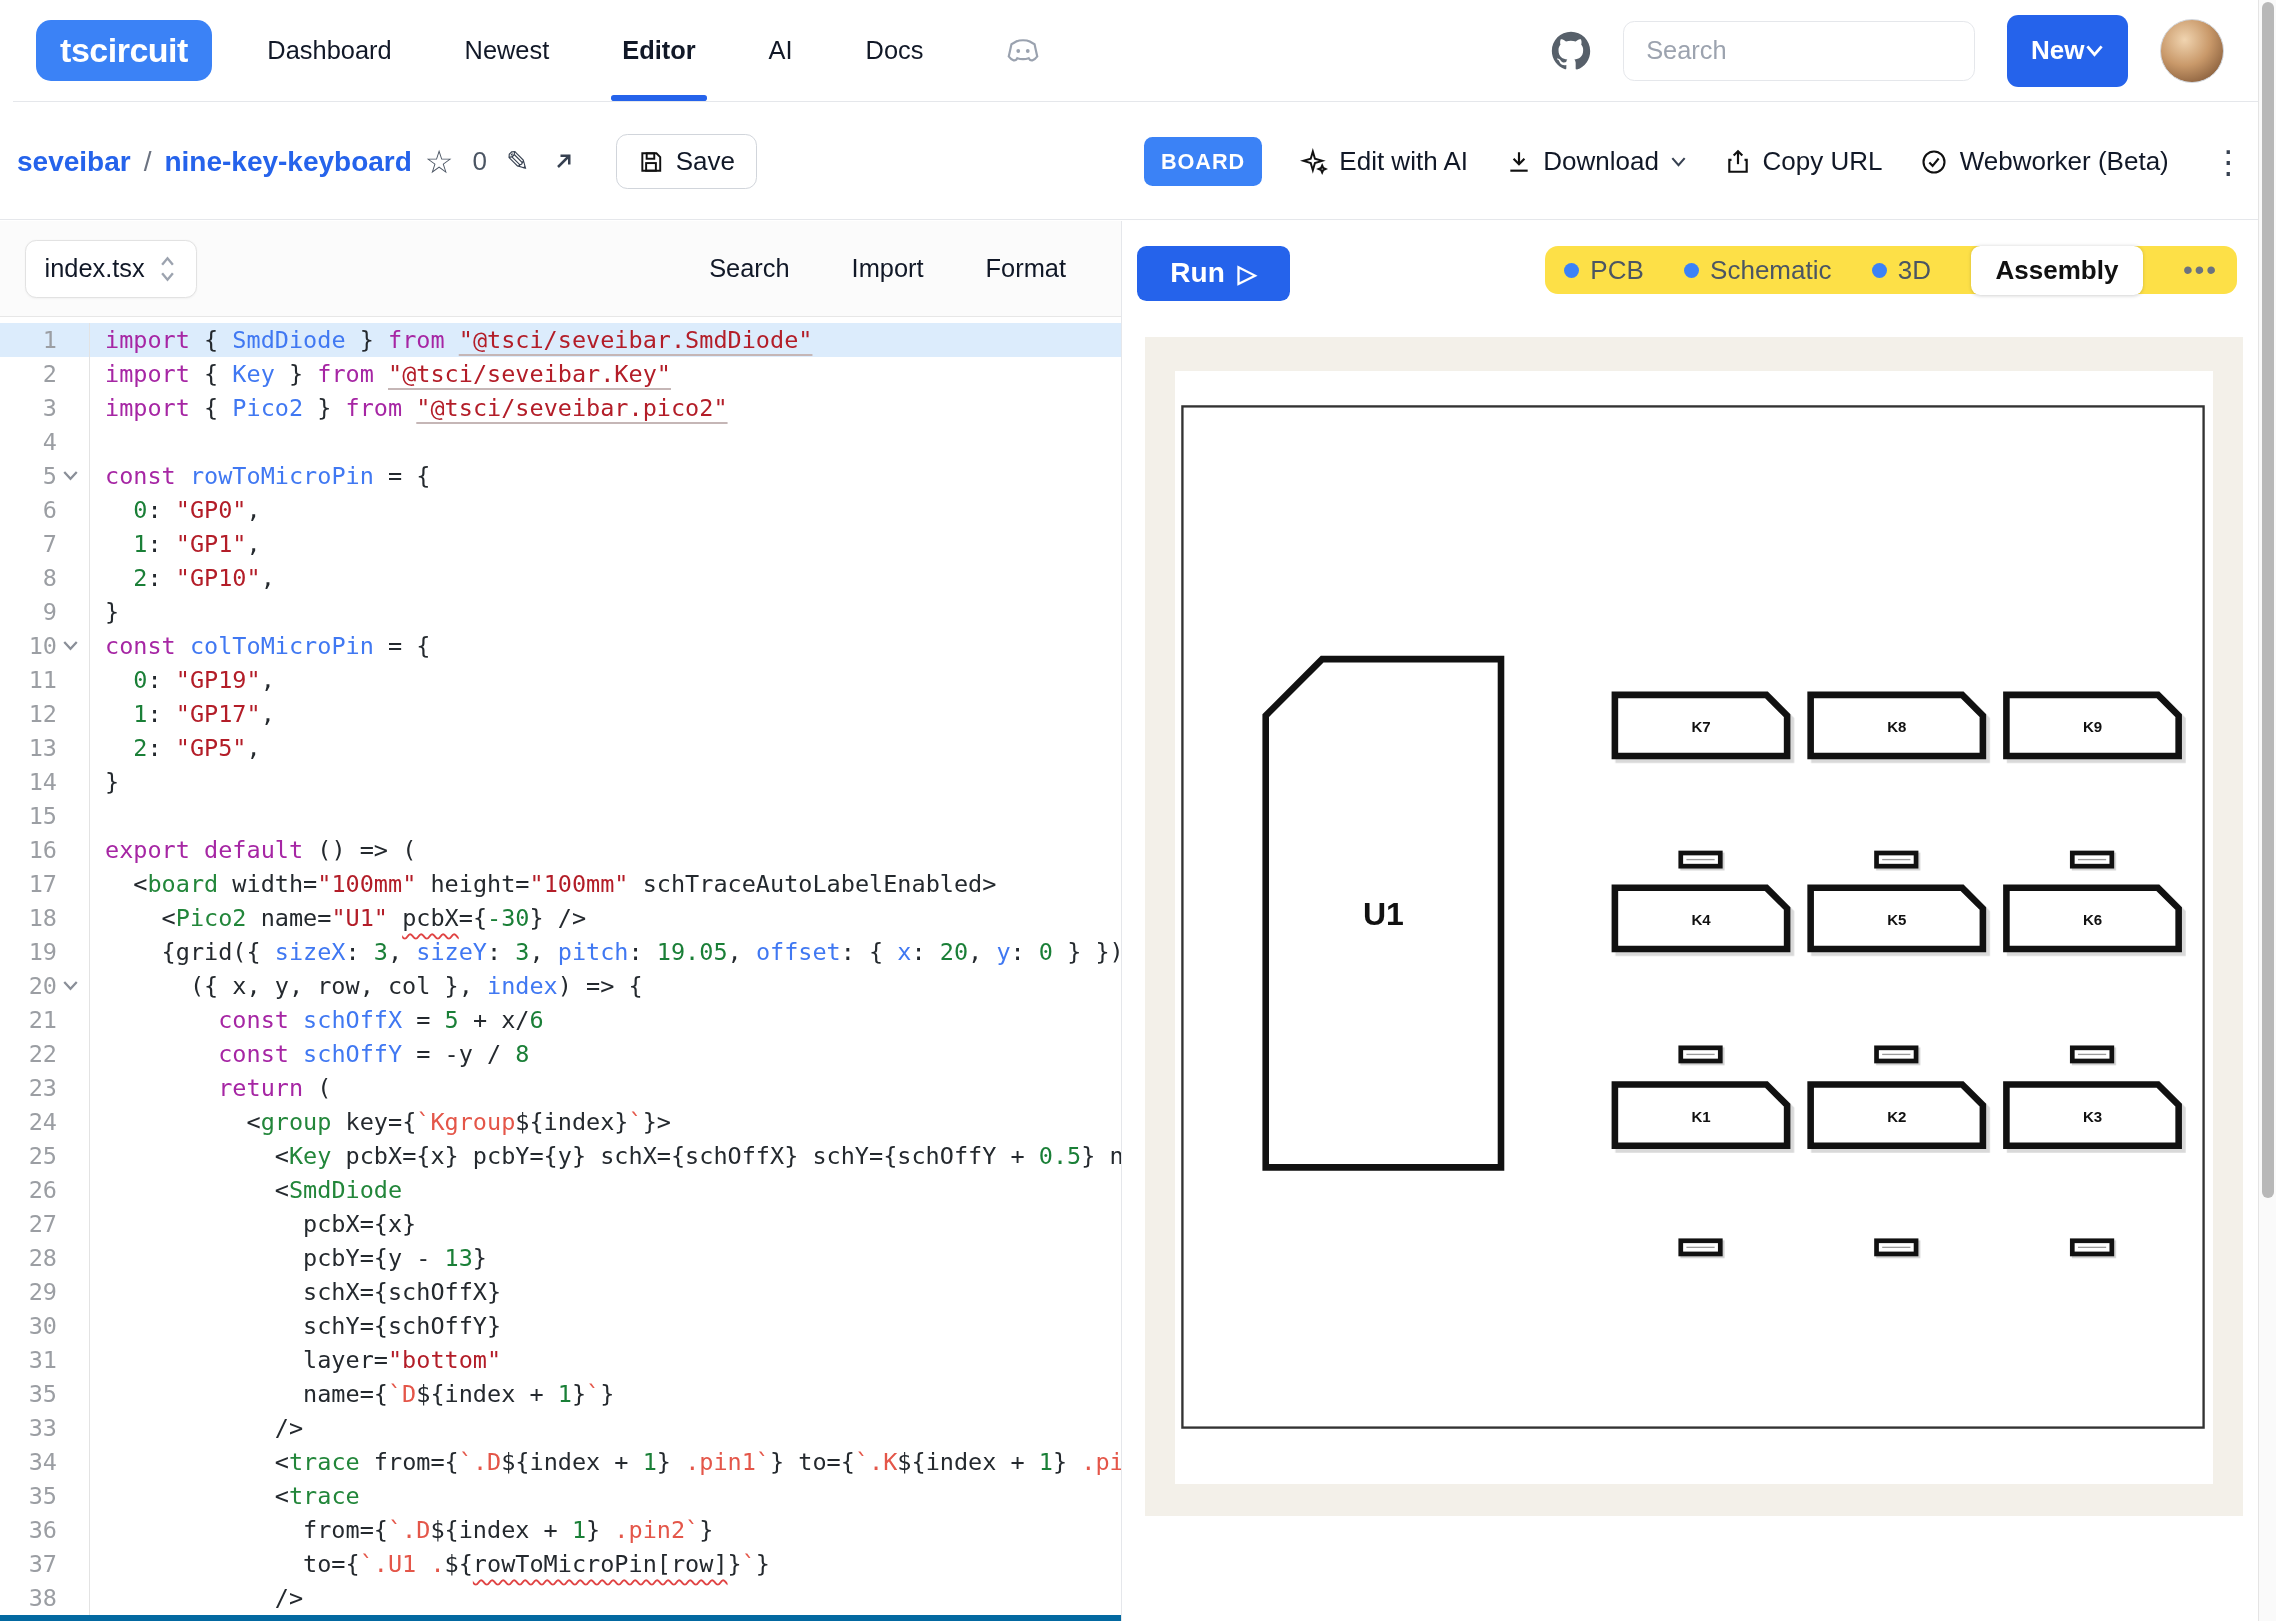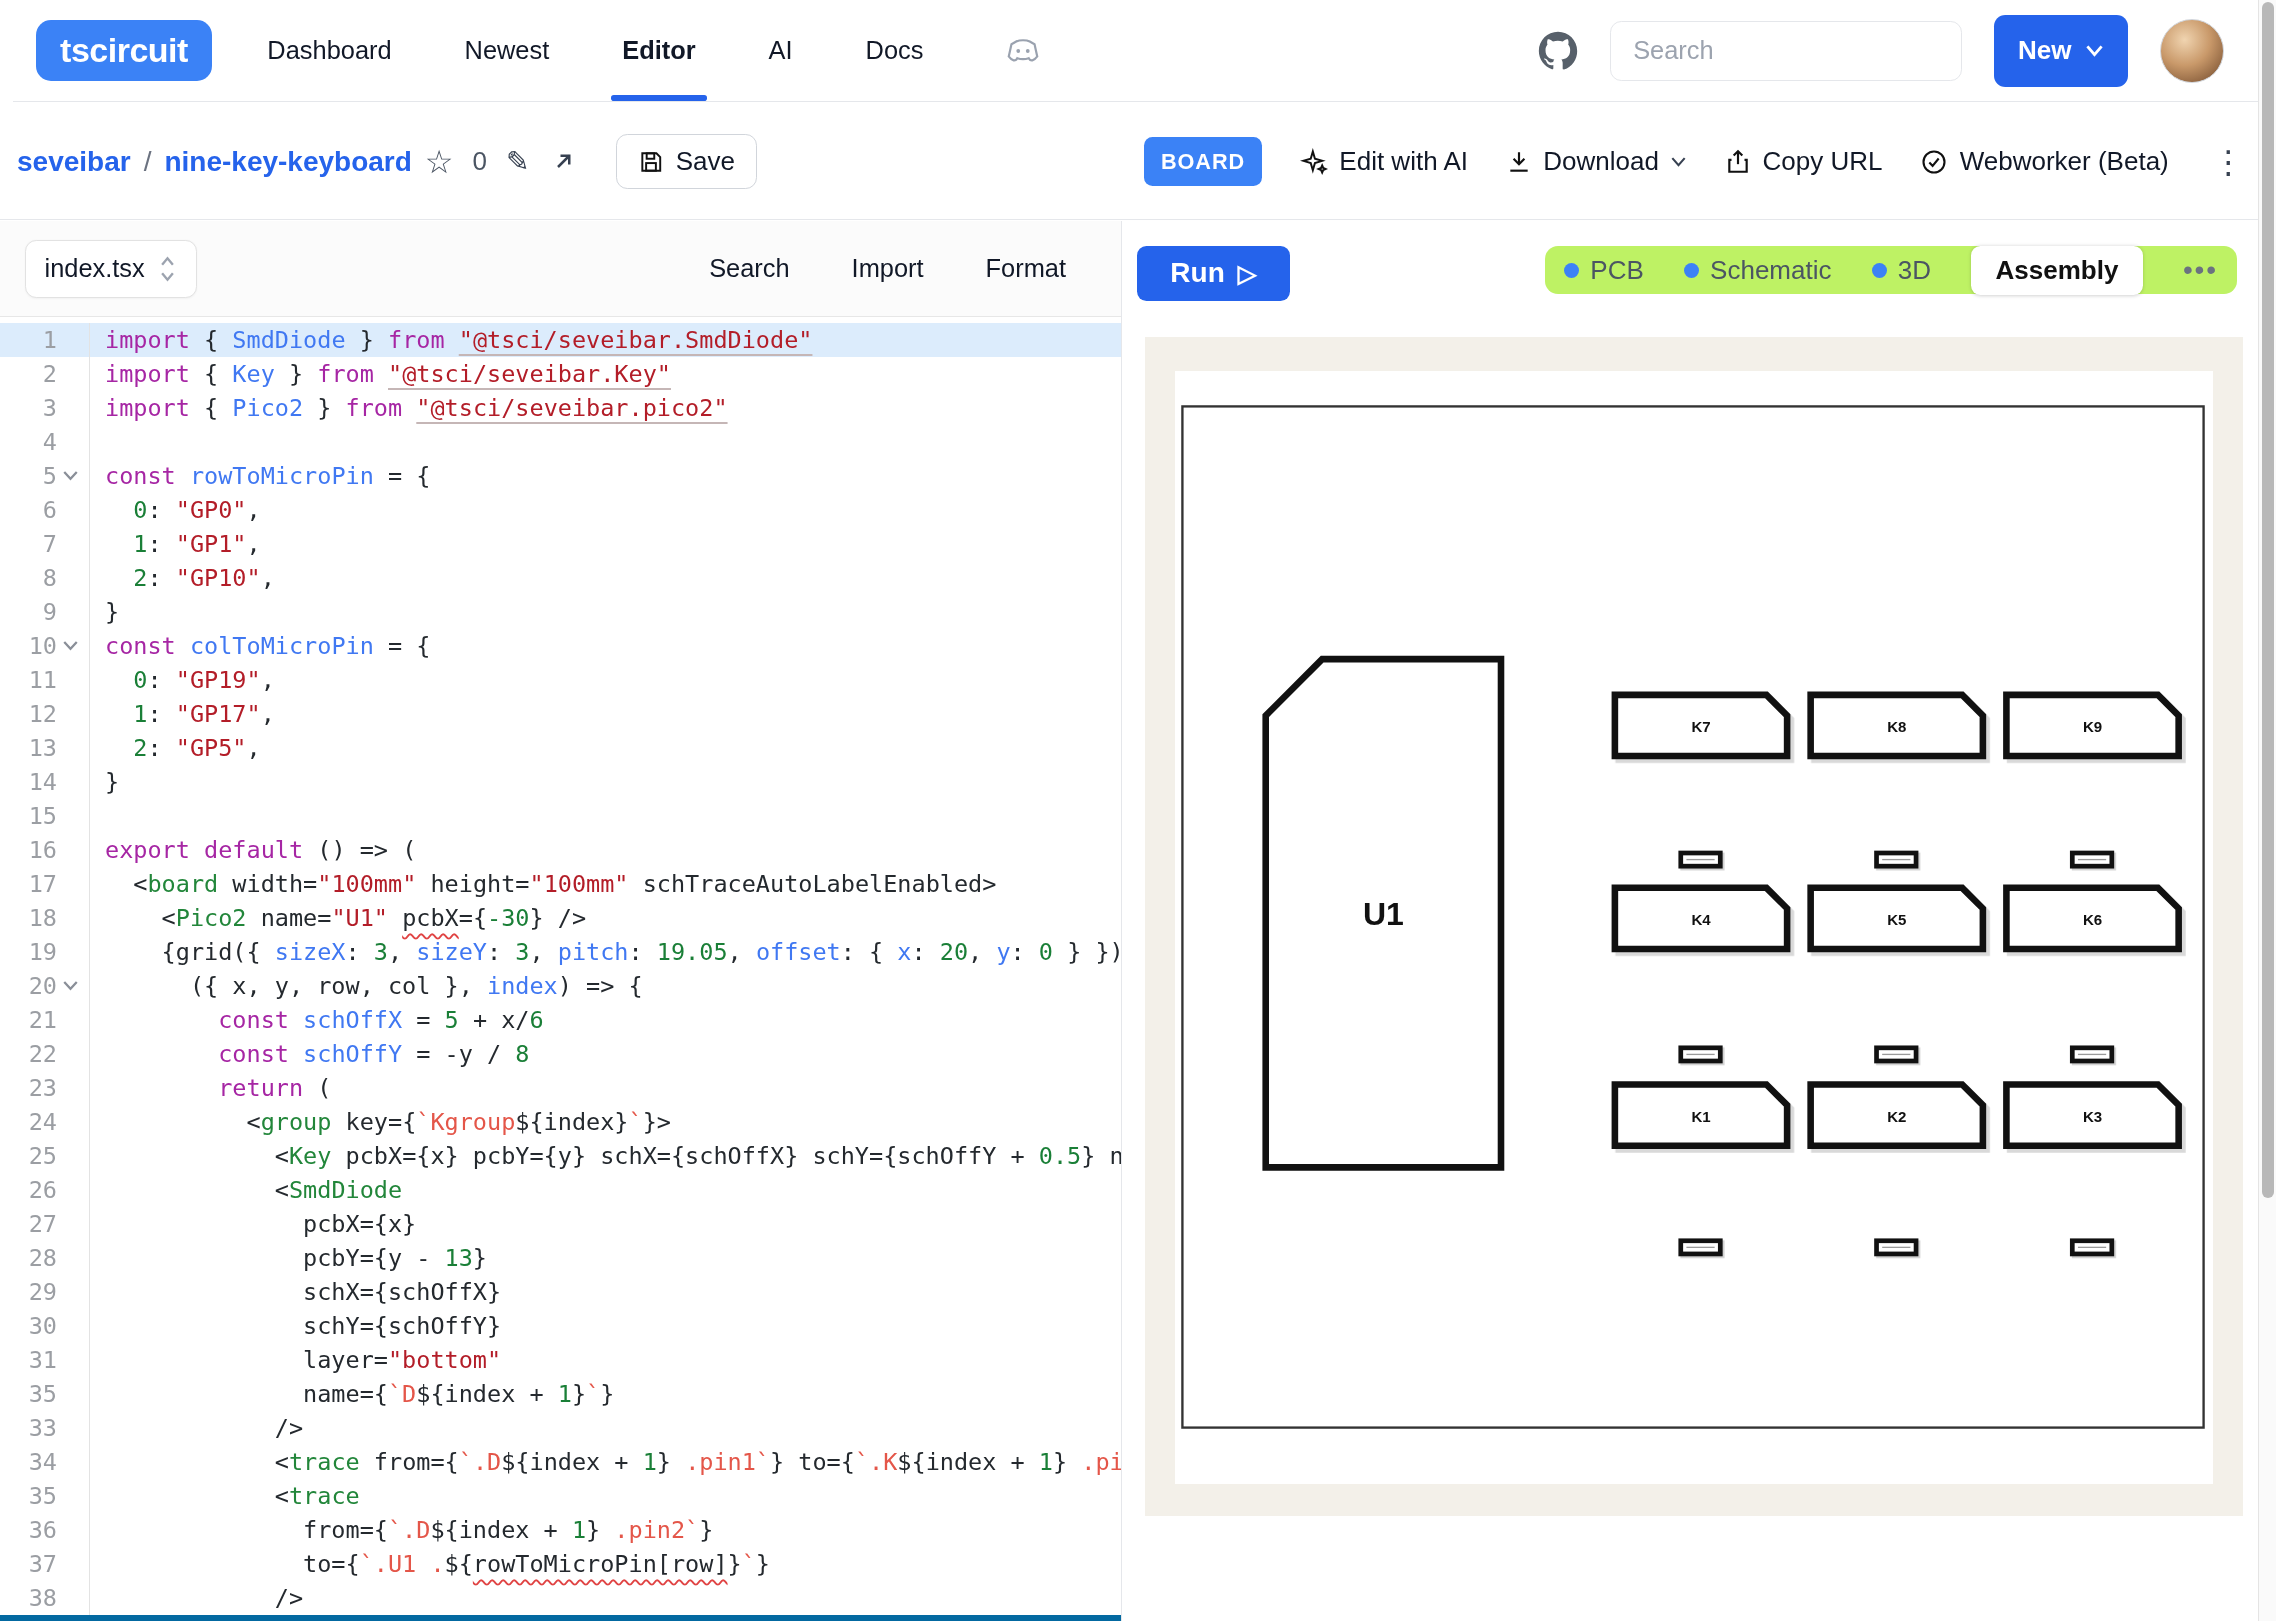--- a/index.html
+++ b/index.html
@@ -18,21 +18,21 @@
     height:100%; display:flex; align-items:center; cursor:pointer; }
   .nav-item.active { font-weight:700; }
   .nav-item.active::after { content:""; position:absolute; left:-11.3px; right:-11.3px;
     bottom:0; height:5.6px; background:#2563eb; border-radius:2.8px; }
   .discord-wrap { margin-left:81px; display:flex; align-items:center; }
   .nav-right { margin-left:auto; margin-right:47px; display:flex; align-items:center; gap:32px; }
   .search-input { width:352px; height:60px; border:1.9px solid #e5e7eb; border-radius:11.3px;
     font-size:25.4px; padding:0 22.6px; color:#374151; outline:none; font-family:inherit; }
   .search-input::placeholder { color:#9ca3af; }
   .btn-new { background:#2563eb; color:#fff; border:none; border-radius:11.3px; height:72px;
-    padding:0 24.5px; font-size:26px; font-weight:600; display:flex; align-items:center; gap:13px; cursor:pointer; font-family:inherit;}
+    padding:0 24.5px; font-size:26px; font-weight:600; display:flex; align-items:center; cursor:pointer; font-family:inherit;}
   .avatar { width:64px; height:64px; border-radius:50%;
     background:radial-gradient(circle at 38% 32%, #f0d4b0 0%, #c9996a 45%, #7d5434 90%);
     border:0.9px solid #d1d5db; }
   
   .toolbar2 { position:absolute; left:0; top:104px; width:2258px; height:116px;
     background:#fff; border-bottom:1.9px solid #e5e7eb; display:flex; align-items:center; }
   .crumb { margin-left:17px; display:flex; align-items:center; gap:13px; }
   .crumb a { color:#2563eb; font-size:28px; font-weight:700; text-decoration:none; }
   .crumb .sep { color:#6b7280; font-size:28px; font-weight:400; }
   .meta { display:flex; align-items:center; gap:19px; margin-left:13px; color:#4b5563; }
@@ -72,21 +72,21 @@
   .tk-str{color:#b31d28}
   .tk-strm{color:#b31d28; text-decoration:underline; text-decoration-color:#c5b6b6; text-underline-offset:5.6px;}
   .tk-num{color:#1a7f37} .tk-orn{color:#e45649} .tk-pl{color:#24292e}
   .tk-sq{color:#24292e; text-decoration:underline wavy #e04343; text-decoration-thickness:1.9px; text-underline-offset:6.6px;}
   
   .preview-panel { position:absolute; left:1124px; top:221px; width:1134px; height:1400px; background:#fff; }
   .btn-run { position:absolute; left:13px; top:24.5px; width:153px; height:55px; background:#2563eb;
     color:#fff; border:none; border-radius:9.4px; font-size:28px; font-weight:600;
     display:flex; align-items:center; justify-content:center; gap:13px; cursor:pointer; font-family:inherit;}
   .run-play { font-size:24.5px; }
-  .view-tabs { position:absolute; right:21px; top:25.4px; height:48px; background:#bef264;
+  .view-tabs { position:absolute; right:21px; top:25.4px; height:48px; background:#fde047;
     border-radius:13px; display:flex; align-items:center; padding:0 19px; gap:40px; }
   .view-tab { display:flex; align-items:center; gap:11.3px; font-size:26px; font-weight:500;
     color:#4b5563; cursor:pointer; }
   .view-tab .dot { width:15px; height:15px; border-radius:50%; background:#3b82f6; }
   .view-tab.active { background:#fff; color:#111; font-weight:600; border-radius:9.4px;
     padding:9.4px 24.5px; box-shadow:0 0.9px 3.8px rgba(0,0,0,0.18); }
   .tabs-more { font-size:28px; color:#6b7280; cursor:pointer; letter-spacing:1.9px; }
   .assembly-canvas { position:absolute; left:21px; top:116px; width:1098px; height:1179px; background:#f3f0e9; }
   .canvas-white { position:absolute; left:30px; top:34px; width:1038px; height:1113px; background:#fff; }
   .board-svg { position:absolute; left:5.6px; top:34px; }

